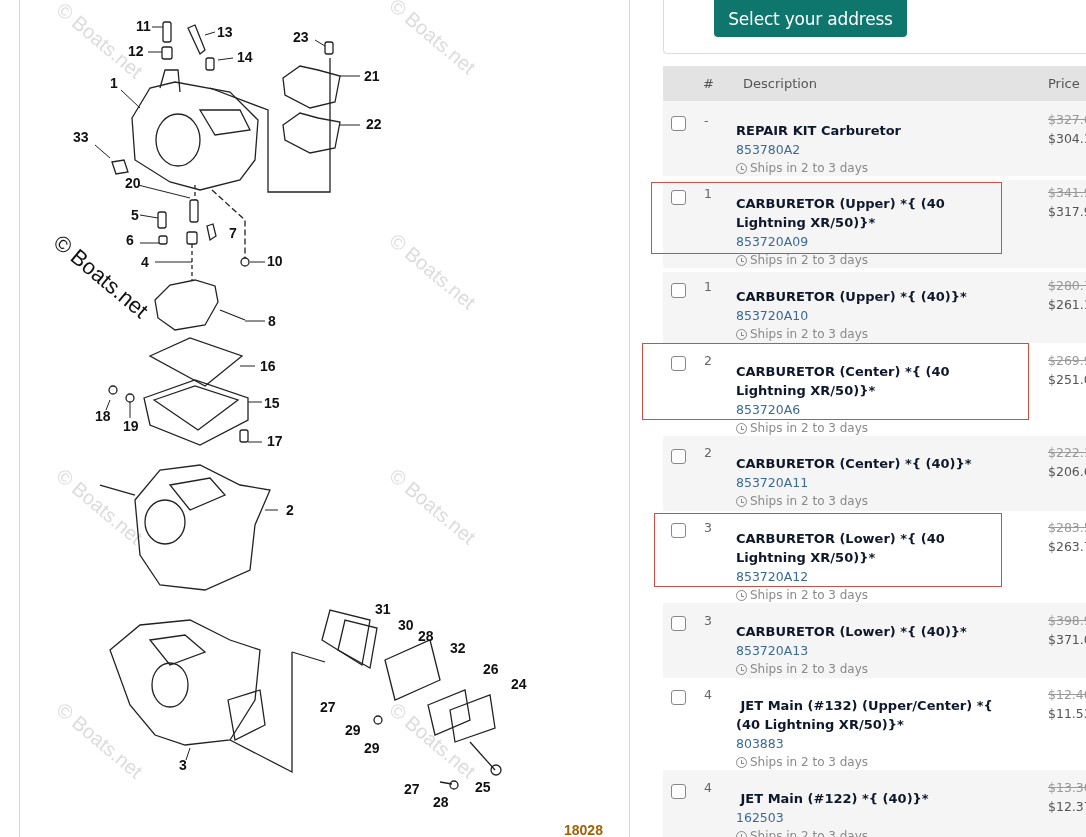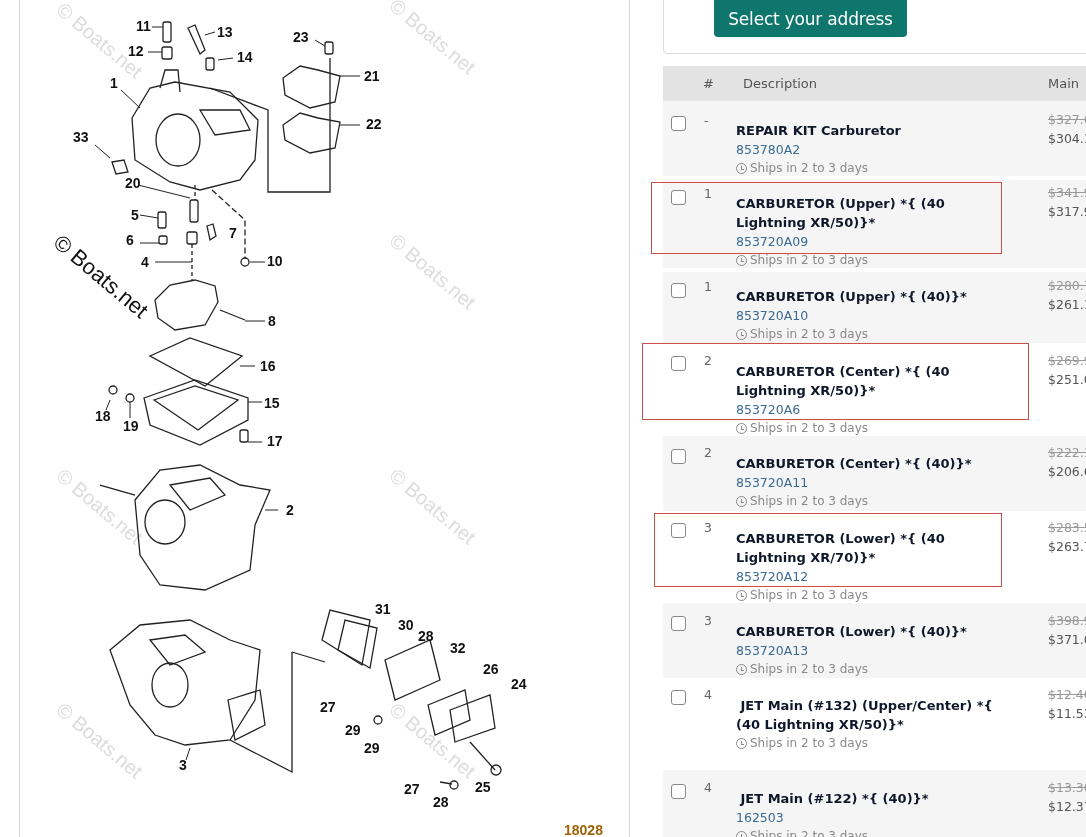--- a/index.html
+++ b/index.html
@@ -194,21 +194,21 @@
 
 <div class="right-panel">
   <div class="address-card">
     <div class="address-btn" style="top:9px;">Select your address</div>
   </div>
 
   <div class="parts-table">
     <div class="thead">
       <span class="th-num">#</span>
       <span class="th-desc">Description</span>
-      <span class="th-price">Main</span>
+      <span class="th-price">Price</span>
     </div>
 
     <div class="row gray" style="height:75px;">
       <div class="checkbox" style="top:15px;"></div>
       <span class="num" style="top:12px;">-</span>
       <div class="desc" style="top:9px;">
         <div class="title">REPAIR KIT Carburetor</div>
         <div class="sku">853780A2</div>
         <div class="ship">
             <span class="clock"></span>
@@ -286,21 +286,21 @@
       <div class="price" style="top:7px;">
         <div class="old">$222.1</div>
         <div class="new">$206.6</div>
       </div>
     </div>
 
     <div class="row" style="height:92px;">
       <div class="checkbox" style="top:12px;"></div>
       <span class="num" style="top:9px;">3</span>
       <div class="desc" style="top:7px;">
-        <div class="title">CARBURETOR (Lower) *{ (40 Lightning XR/70)}*</div>
+        <div class="title">CARBURETOR (Lower) *{ (40 Lightning XR/50)}*</div>
         <div class="sku">853720A12</div>
         <div class="ship">
             <span class="clock"></span>
             <span>Ships in 2 to 3 days</span>
           </div>
       </div>
       <div class="price" style="top:7px;">
         <div class="old">$283.5</div>
         <div class="new">$263.7</div>
       </div>
@@ -321,20 +321,21 @@
         <div class="old">$398.9</div>
         <div class="new">$371.0</div>
       </div>
     </div>
 
     <div class="row" style="height:92px;">
       <div class="checkbox" style="top:12px;"></div>
       <span class="num" style="top:9px;">4</span>
       <div class="desc" style="top:7px;">
         <div class="title" style="white-space:pre-wrap;"> JET Main (#132) (Upper/Center) *{ (40 Lightning XR/50)}*</div>
+        <div class="sku">803883</div>
         <div class="ship">
             <span class="clock"></span>
             <span>Ships in 2 to 3 days</span>
           </div>
       </div>
       <div class="price" style="top:7px;">
         <div class="old">$12.40</div>
         <div class="new">$11.53</div>
       </div>
     </div>

